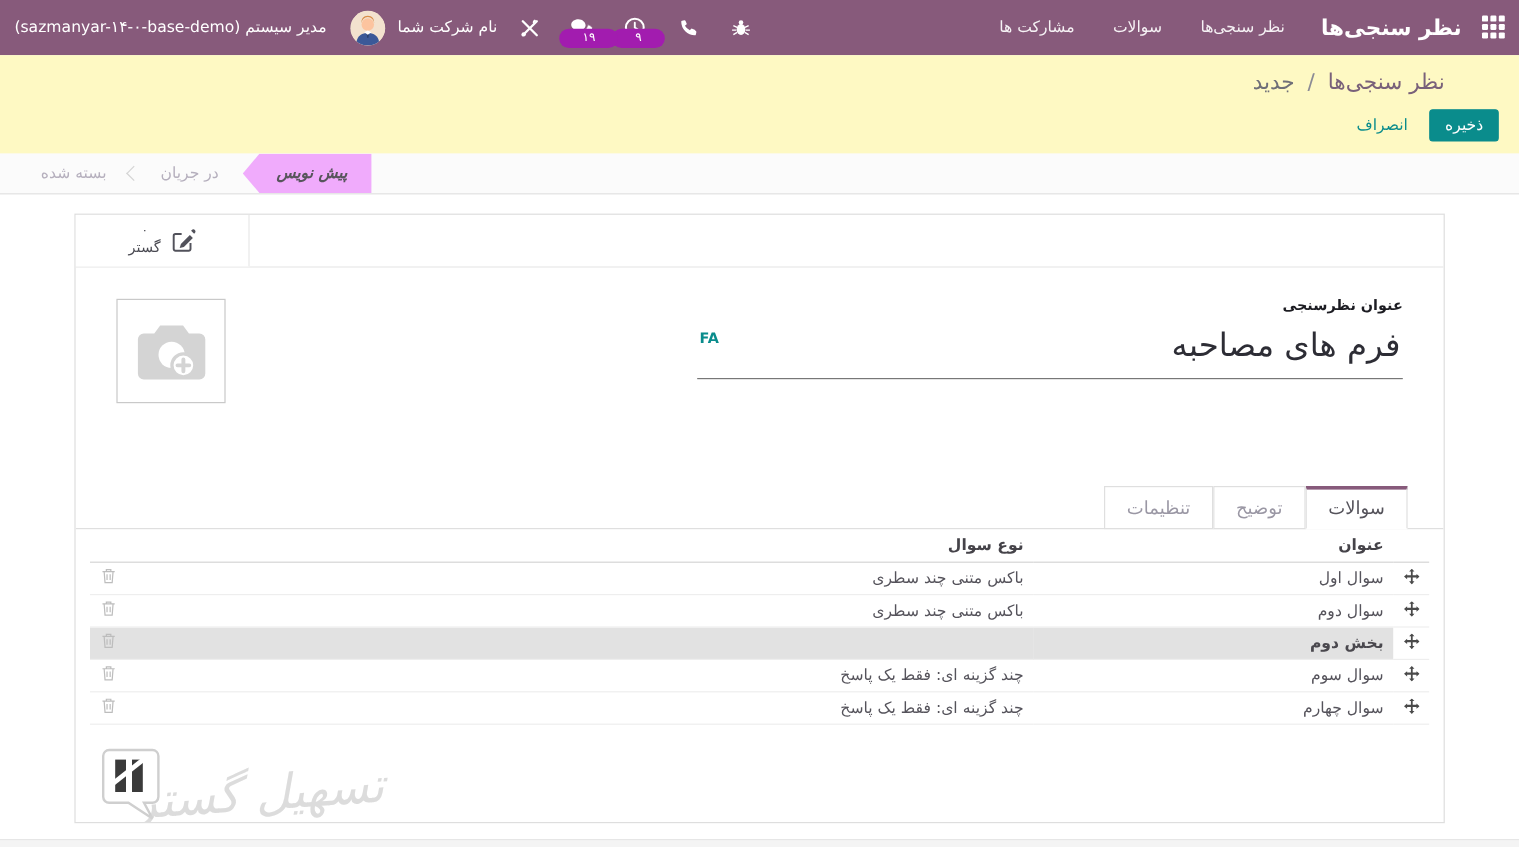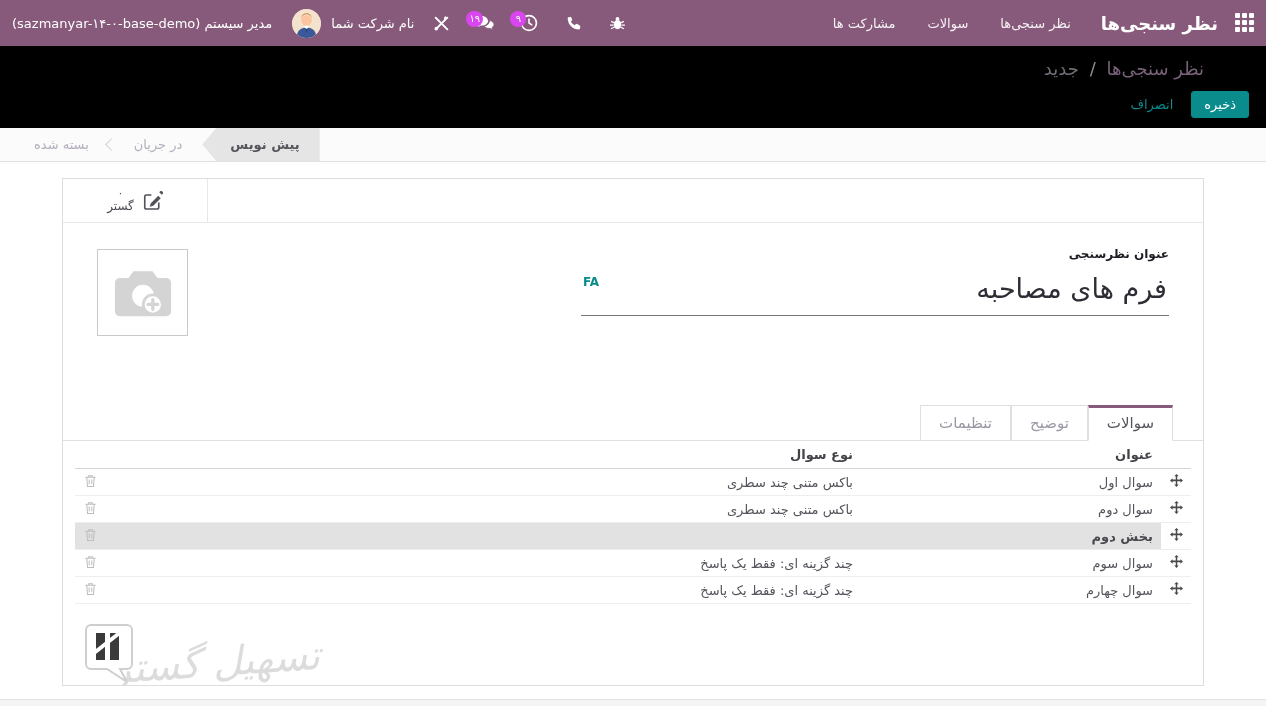--- a/index.html
+++ b/index.html
@@ -13,47 +13,47 @@
     grid-template-rows:repeat(3,5px); gap:2px; cursor:pointer; margin-left:6px; }
   .apps-grid span { background:#fff; border-radius:1px; }
   .app-name { font-size:18px; font-weight:bold; margin:0 10px 0 18px; cursor:pointer; white-space:nowrap; }
   .nav-menu { display:flex; align-items:center; gap:8px; }
   .nav-item { font-size:13px; color:rgba(255,255,255,.92); padding:6px 12px; cursor:pointer;
     border-radius:2px; white-space:nowrap; }
   .nav-spacer { flex:1; }
   .systray { display:flex; align-items:center; gap:10px; }
   .tray-btn { position:relative; width:34px; height:34px; display:flex; align-items:center;
     justify-content:center; cursor:pointer; }
-  .tray-badge { position:absolute; top:5px; left:-2px; background:#d946ef; color:#fff;
+  .tray-badge { position:absolute; top:18px; left:-2px; background:#a21caf; color:#fff;
     font-size:10px; min-width:16px; height:16px; border-radius:9px; display:flex;
-    align-items:center; justify-content:center; padding:0 3px; line-height:1; }
+    align-items:center; justify-content:center; padding:0 19px; line-height:1; }
   .company-name, .user-name { font-size:13px; color:#fff; white-space:nowrap; cursor:pointer; }
   .user-menu { display:flex; align-items:center; gap:20px; cursor:pointer; }
   .avatar { width:29px; height:29px; border-radius:50%; overflow:hidden; background:#e9d9c8; flex:none; }
 
   
-  .control-panel { background:#000000; padding:8px 0 10px; }
+  .control-panel { background:#fef9c3; padding:8px 0 10px; }
   .breadcrumb-row { padding:4px 62px 0; font-size:18px; }
   .bc-link { color:#79617a; cursor:pointer; }
   .bc-sep { color:#8b8b95; margin:0 5px; }
   .bc-current { color:#6f6f78; }
   .buttons-row { padding:12px 17px 0; display:flex; align-items:center; gap:6px; }
   .btn-save { background:#0A8C8C; color:#fff; border:1px solid #0A8C8C; font-size:13px;
     padding:5px 12px; border-radius:3px; cursor:pointer; font-family:inherit; }
   .btn-discard { background:none; border:none; color:#0A8C8C; font-size:13px; padding:5px 12px;
     cursor:pointer; font-family:inherit; }
 
   
   .statusbar { height:34px; background:#fbfbfb; border-bottom:1px solid #e2e2e2;
     display:flex; align-items:stretch; justify-content:flex-end; padding-left:18px; }
   .status-tab { display:flex; align-items:center; font-size:13px; color:#b5afbd;
     padding:0 16px; cursor:pointer; white-space:nowrap; }
-  .status-tab.active { background:#e5e5e5; color:#57555c; font-weight:600;
+  .status-tab.active { background:#f0abfc; color:#57555c; font-weight:600;
     padding:0 20px 0 28px; clip-path:polygon(100% 0, 14px 0, 0 50%, 14px 100%, 100% 100%);
-    margin-left:4px; }
+    margin-left:4px;font-style:italic; }
   .status-chevron { align-self:center; width:9px; height:9px; border-left:1px solid #d4d4d4;
     border-bottom:1px solid #d4d4d4; transform:rotate(45deg); margin:0 2px; }
 
   
   .sheet { margin:16px 62px 0; background:#fff; border:1px solid #dedede; height:508px;
     position:relative; overflow:hidden; }
   .button-box { height:44px; border-bottom:1px solid #e8e8e8; direction:ltr; display:flex; }
   .stat-btn { width:145px; height:100%; border:none; border-right:1px solid #e8e8e8;
     background:#fff; cursor:pointer; display:flex; direction:rtl; align-items:center;
     justify-content:center; gap:9px; font-family:inherit; }

